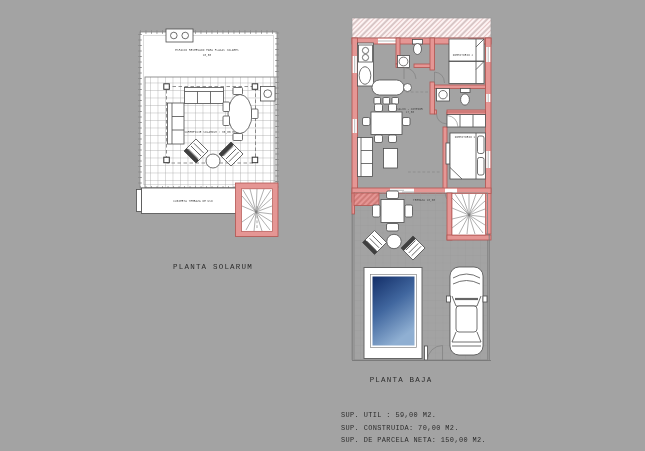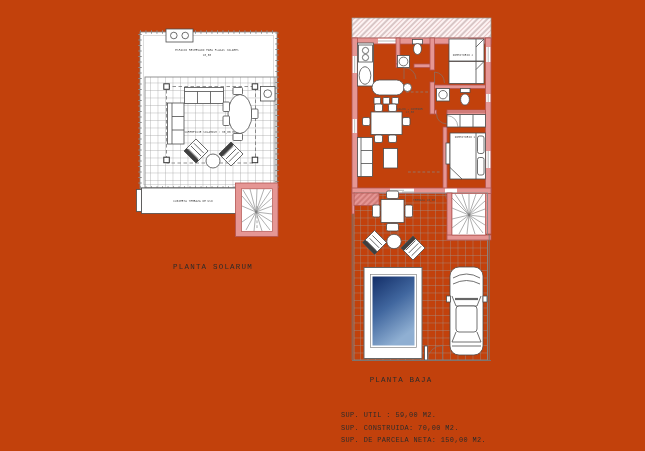--- a/index.html
+++ b/index.html
@@ -1,16 +1,16 @@
 <!DOCTYPE html>
 <html><head>
 <meta charset="utf-8">
 <style>
   html,body{margin:0;padding:0;background:#ffffff;}
-  .sheet{position:relative;width:645px;height:451px;background:#c2410c;overflow:hidden;}
+  .sheet{position:relative;width:645px;height:451px;background:#a3a3a3;overflow:hidden;}
   svg text{font-family:"Liberation Mono","DejaVu Sans Mono",monospace;fill:#2b2b2b;}
   .t-title{font-size:7.5px;letter-spacing:1.2px;}
   .t-sum{font-size:6.9px;letter-spacing:.4px;}
   .t-micro{font-size:2.7px;fill:#4a4a4a;letter-spacing:.1px;}
   .fw{fill:#ffffff;stroke:#4d4d4d;stroke-width:.8;}
   .ln{fill:none;stroke:#4d4d4d;stroke-width:.8;}
   .thin{fill:none;stroke:#7a7a7a;stroke-width:.6;}
   .red{fill:#e59694;stroke:#b25450;stroke-width:.8;}
   .wgap{fill:#ffffff;stroke:none;}
   .glz{stroke:#8a8a8a;stroke-width:.6;fill:none;}

